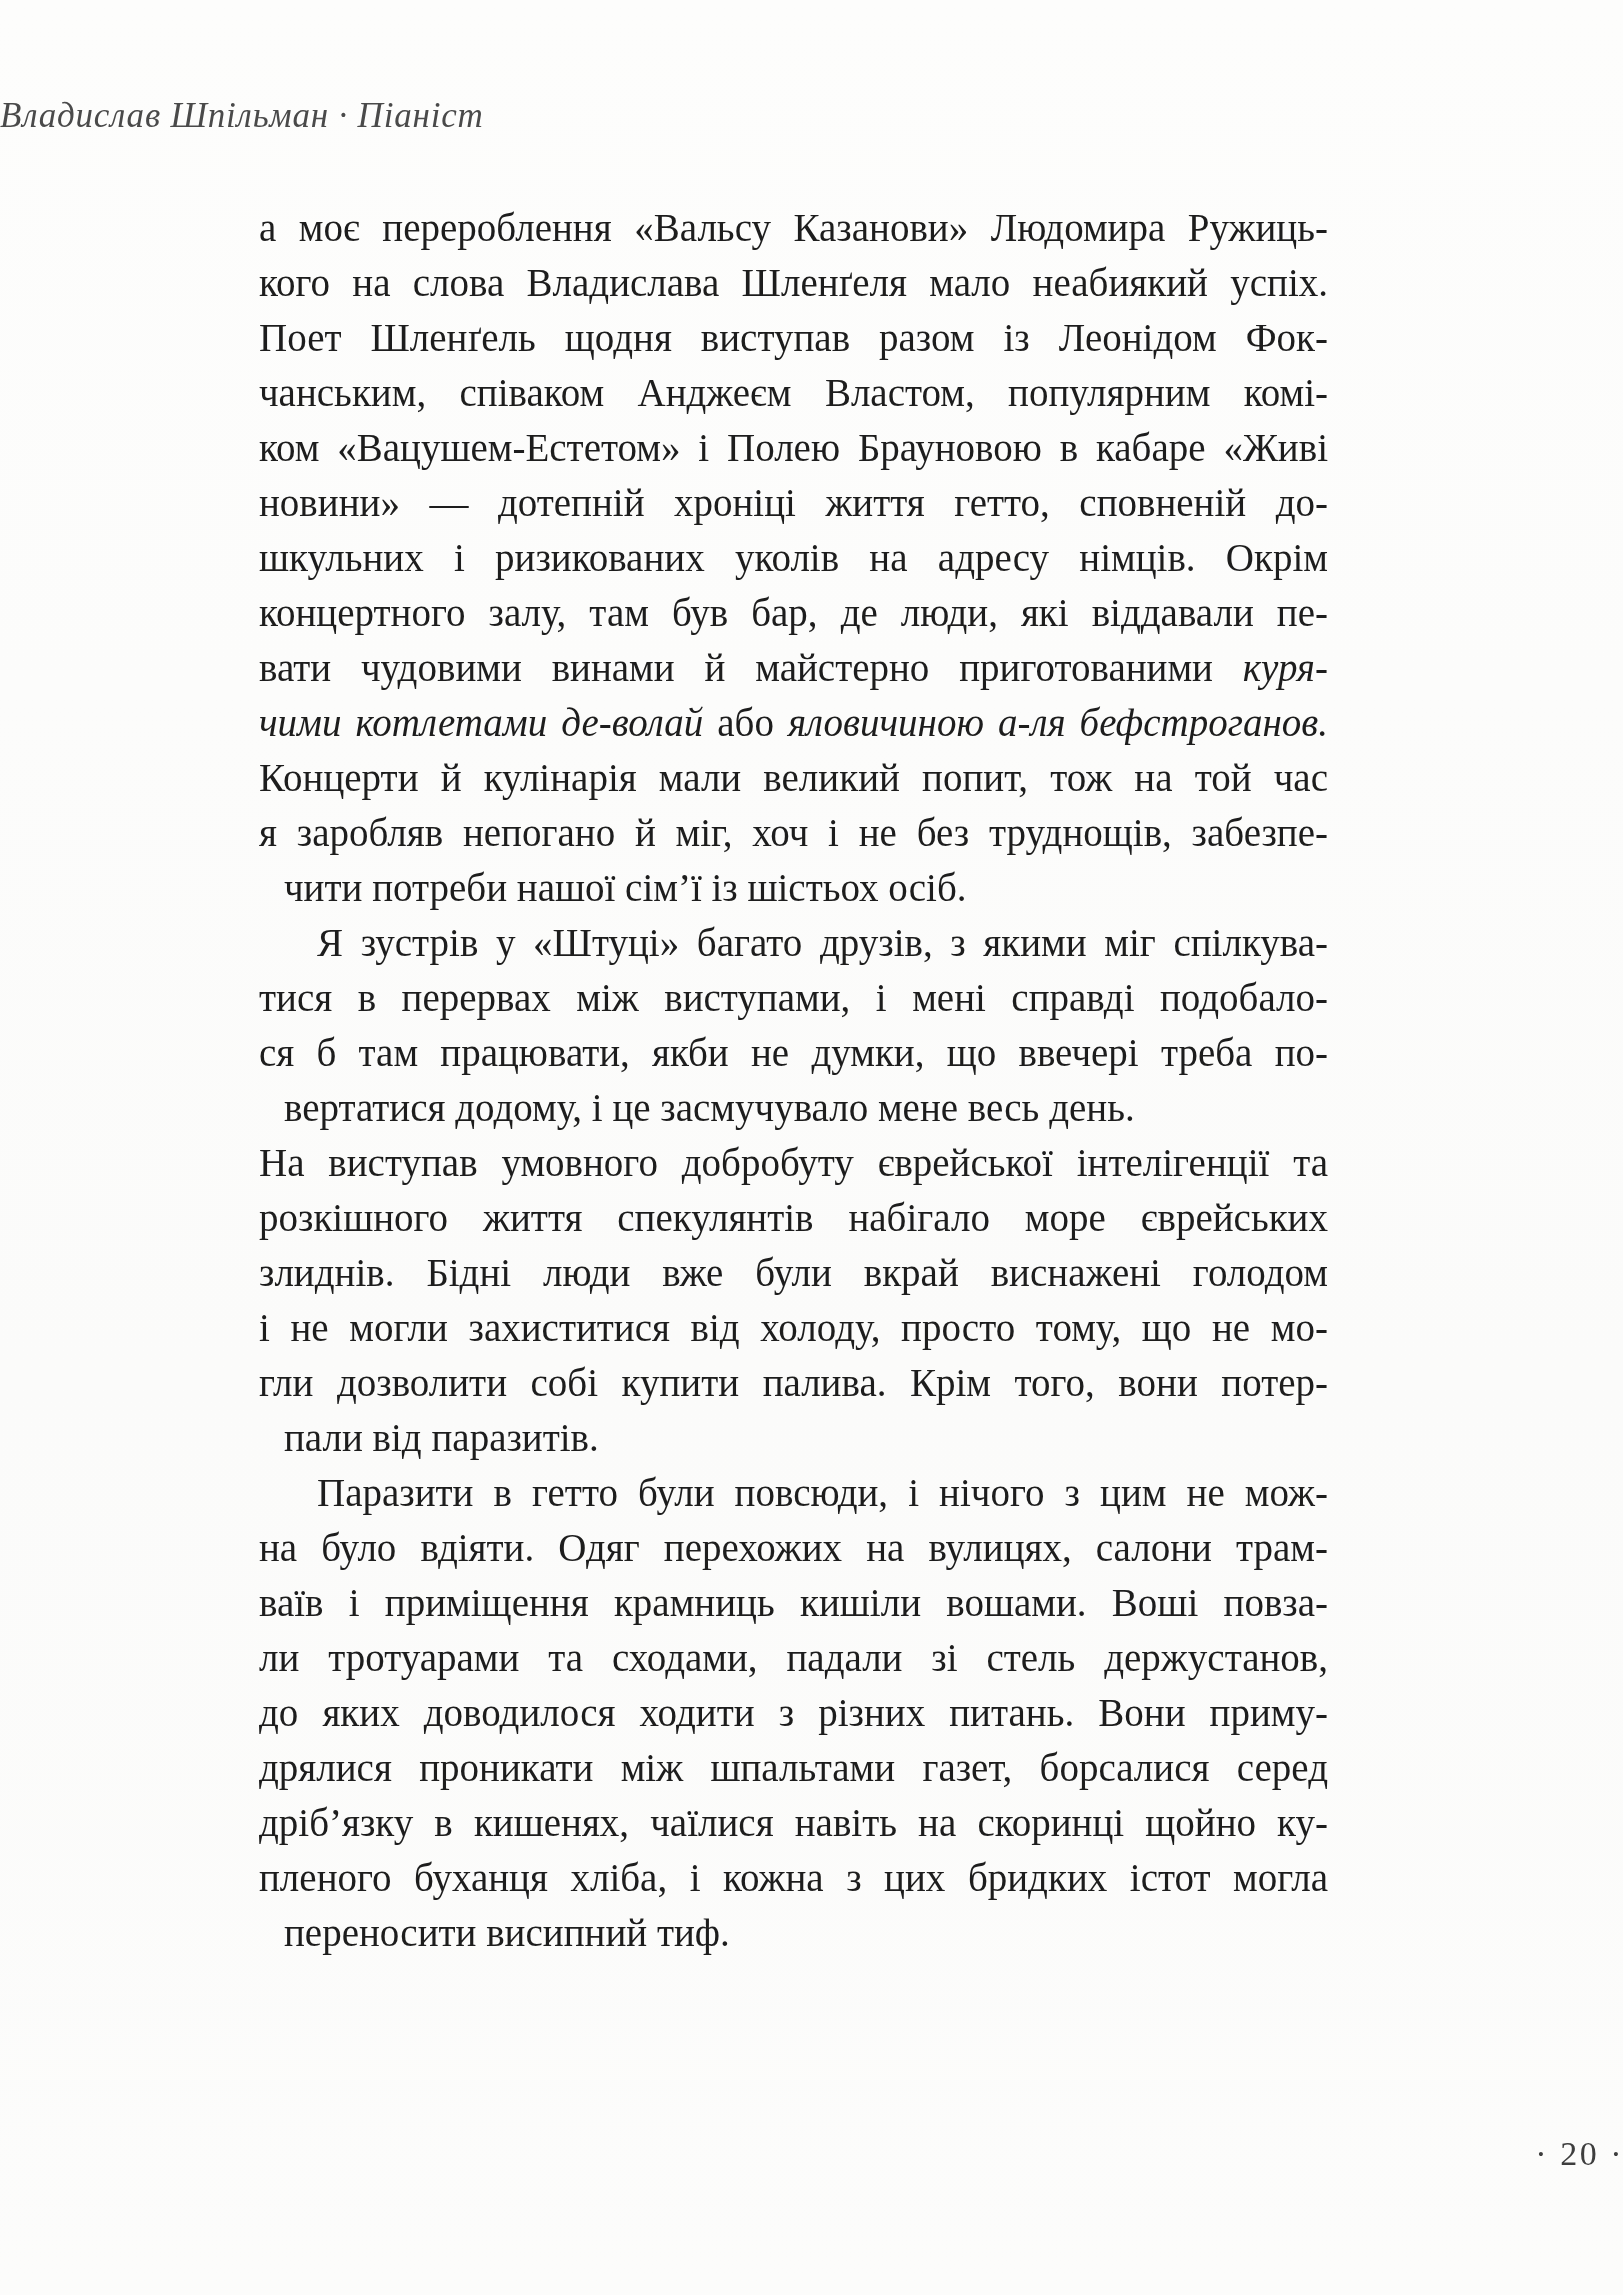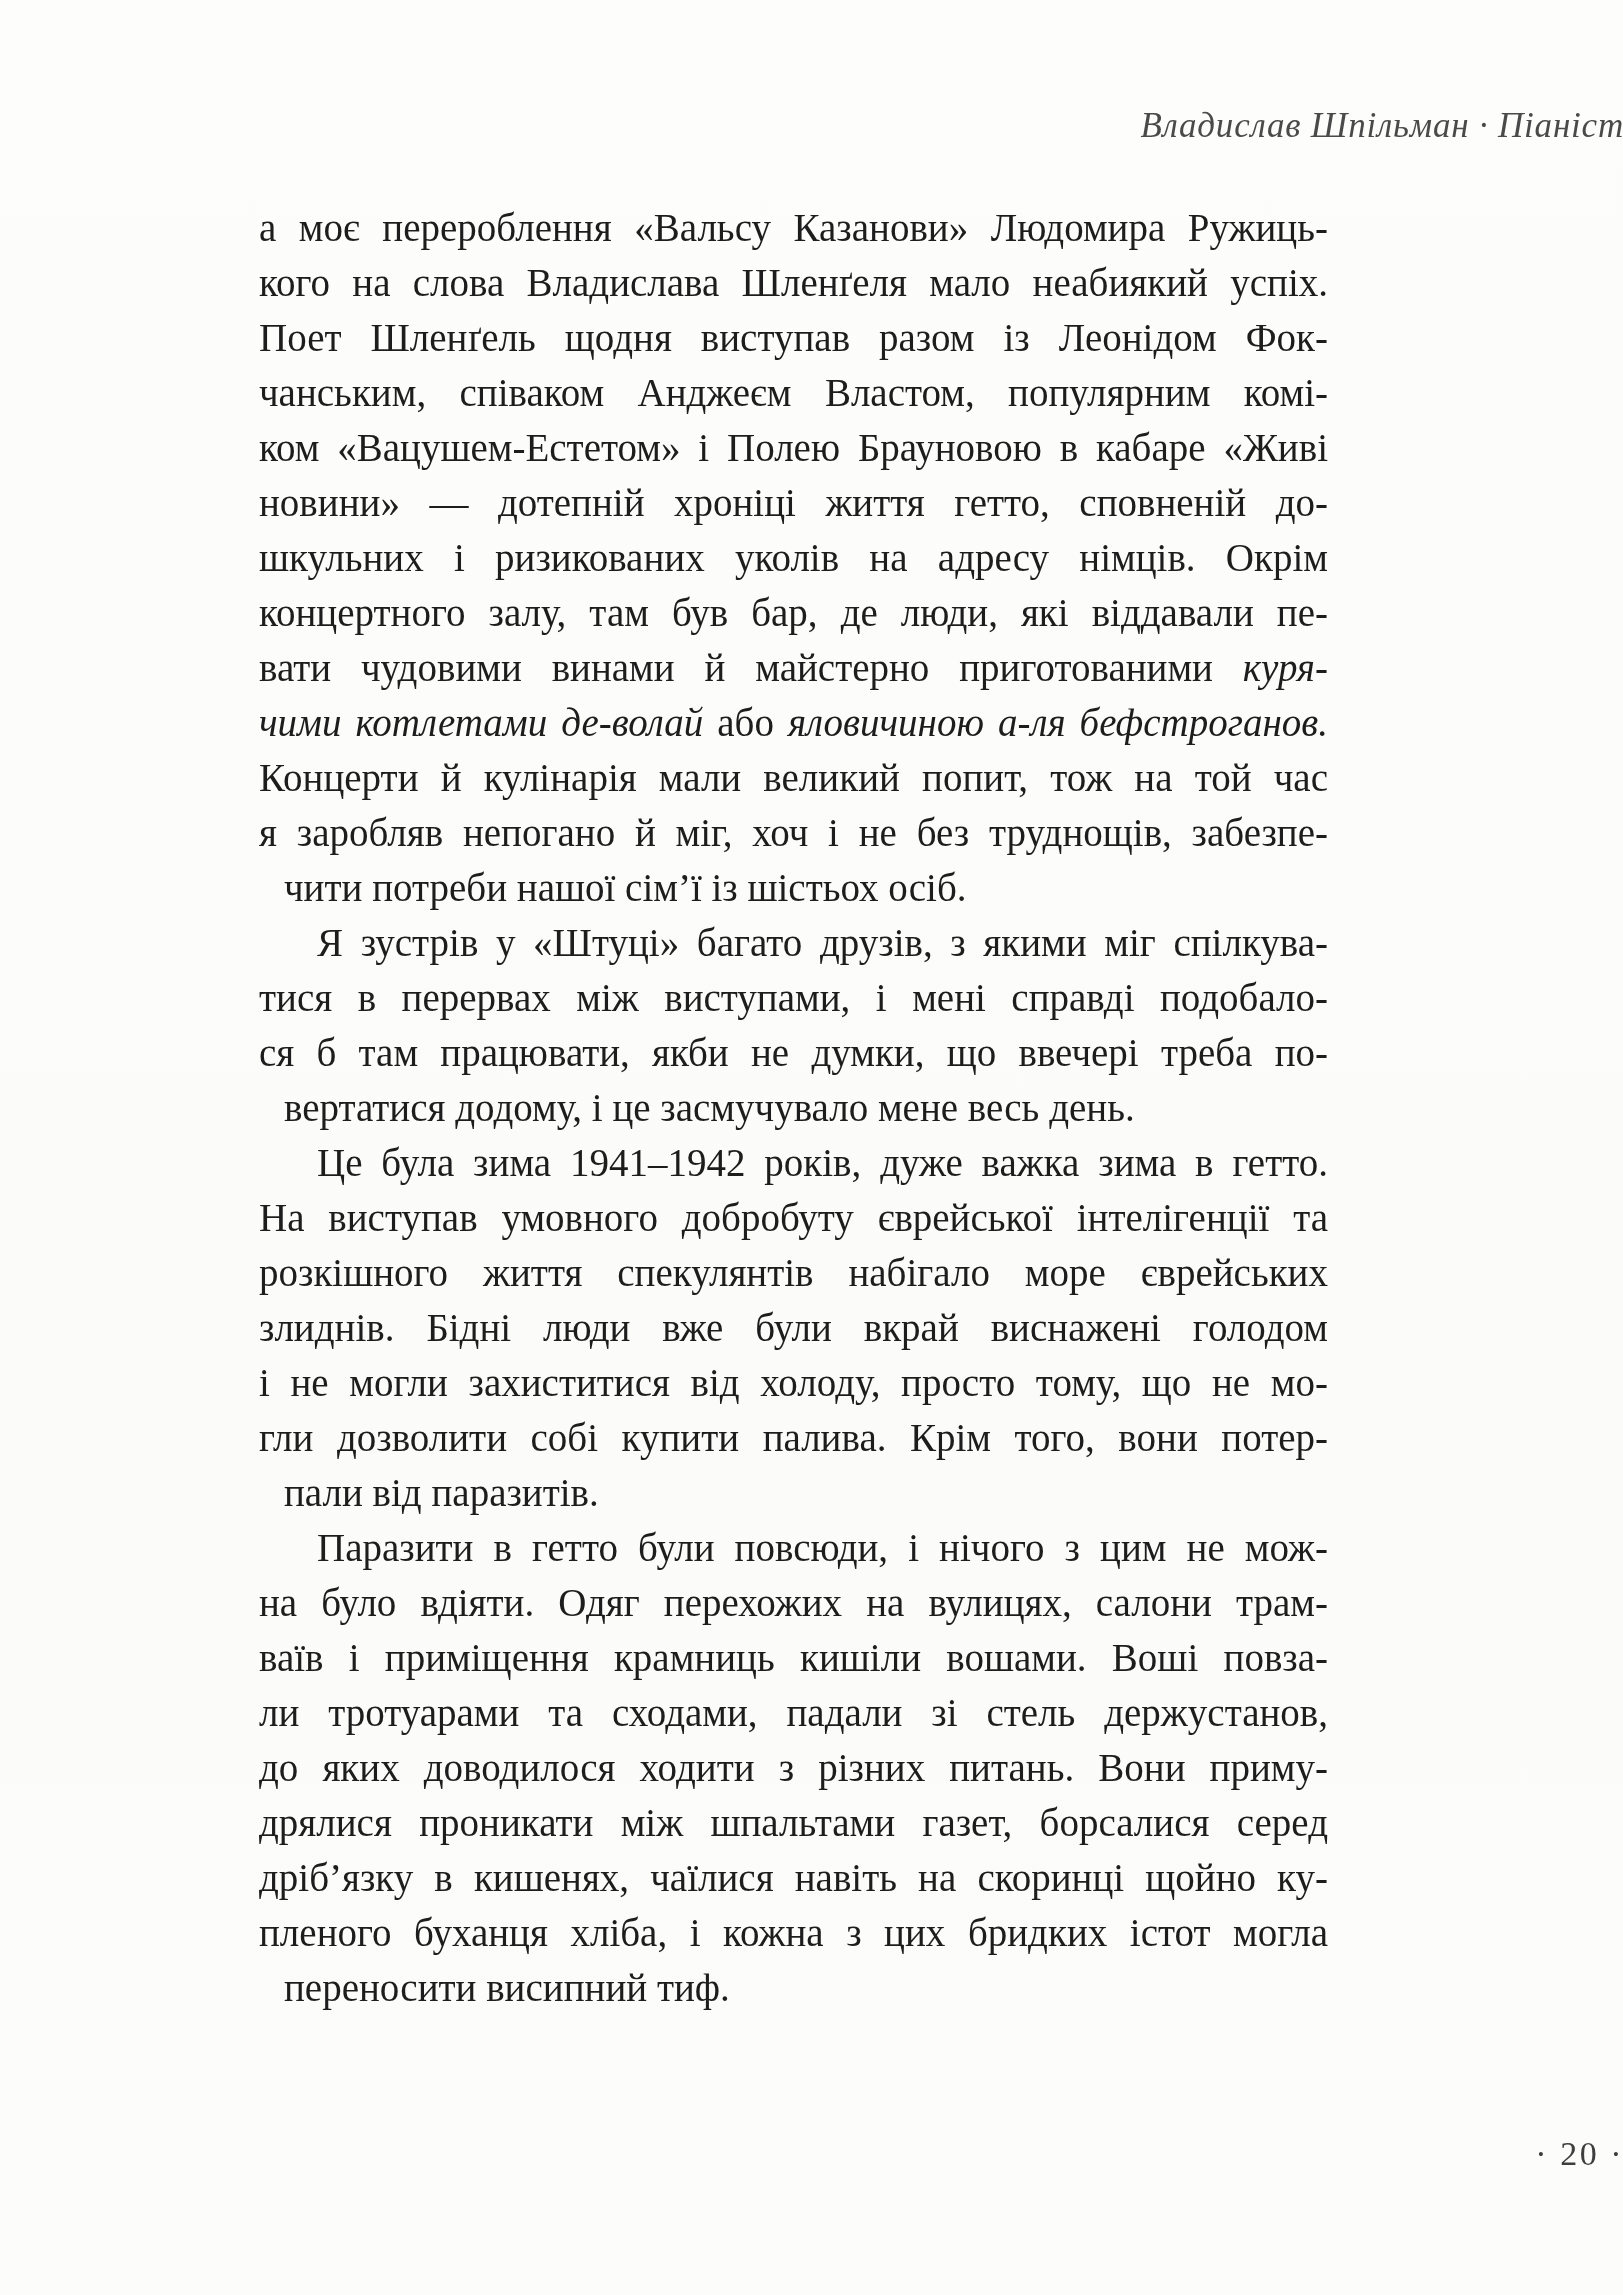--- a/index.html
+++ b/index.html
@@ -11,24 +11,24 @@
     position: relative;
     width: 1624px;
     height: 2295px;
     margin: 0 auto;
     background: linear-gradient(180deg, #fdfdfc 0%, #fbfbfa 60%, #fcfcfb 100%);
     font-family: "Liberation Serif", "DejaVu Serif", serif;
     overflow: hidden;
   }
   .running-header {
     position: absolute;
-    top: 100px;
+    top: 90px;
     left: 0;
     width: 100%;
-    text-align: right;
+    text-align: left;
     font-style: italic;
     font-size: 35px;
     line-height: 51px;
     color: #4a4a4a;
     letter-spacing: 0.8px;
   }
   .body-text {
     position: absolute;
     left: 259px;
     top: 200px;
@@ -82,21 +82,20 @@
       <div class="line"><span>концертного залу, там був бар, де люди, які віддавали пе-</span></div>
       <div class="line"><span>вати чудовими винами й майстерно приготованими </span><span class="it">куря-</span></div>
       <div class="line"><span class="it">чими котлетами де-волай </span><span>або </span><span class="it">яловичиною а-ля бефстроганов.</span></div>
       <div class="line"><span>Концерти й кулінарія мали великий попит, тож на той час</span></div>
       <div class="line"><span>я заробляв непогано й міг, хоч і не без труднощів, забезпе-</span></div>
       <div class="line no-fill"><span>чити потреби нашої сім’ї із шістьох осіб.</span></div>
       <div class="line indent"><span>Я зустрів у «Штуці» багато друзів, з якими міг спілкува-</span></div>
       <div class="line"><span>тися в перервах між виступами, і мені справді подобало-</span></div>
       <div class="line"><span>ся б там працювати, якби не думки, що ввечері треба по-</span></div>
       <div class="line no-fill"><span>вертатися додому, і це засмучувало мене весь день.</span></div>
-      <div class="line indent"><span>Це була зима 1941–1942 років, дуже важка зима в гетто.</span></div>
       <div class="line"><span>На виступав умовного добробуту єврейської інтелігенції та</span></div>
       <div class="line"><span>розкішного життя спекулянтів набігало море єврейських</span></div>
       <div class="line"><span>злиднів. Бідні люди вже були вкрай виснажені голодом</span></div>
       <div class="line"><span>і не могли захиститися від холоду, просто тому, що не мо-</span></div>
       <div class="line"><span>гли дозволити собі купити палива. Крім того, вони потер-</span></div>
       <div class="line no-fill"><span>пали від паразитів.</span></div>
       <div class="line indent"><span>Паразити в гетто були повсюди, і нічого з цим не мож-</span></div>
       <div class="line"><span>на було вдіяти. Одяг перехожих на вулицях, салони трам-</span></div>
       <div class="line"><span>ваїв і приміщення крамниць кишіли вошами. Воші повза-</span></div>
       <div class="line"><span>ли тротуарами та сходами, падали зі стель держустанов,</span></div>

